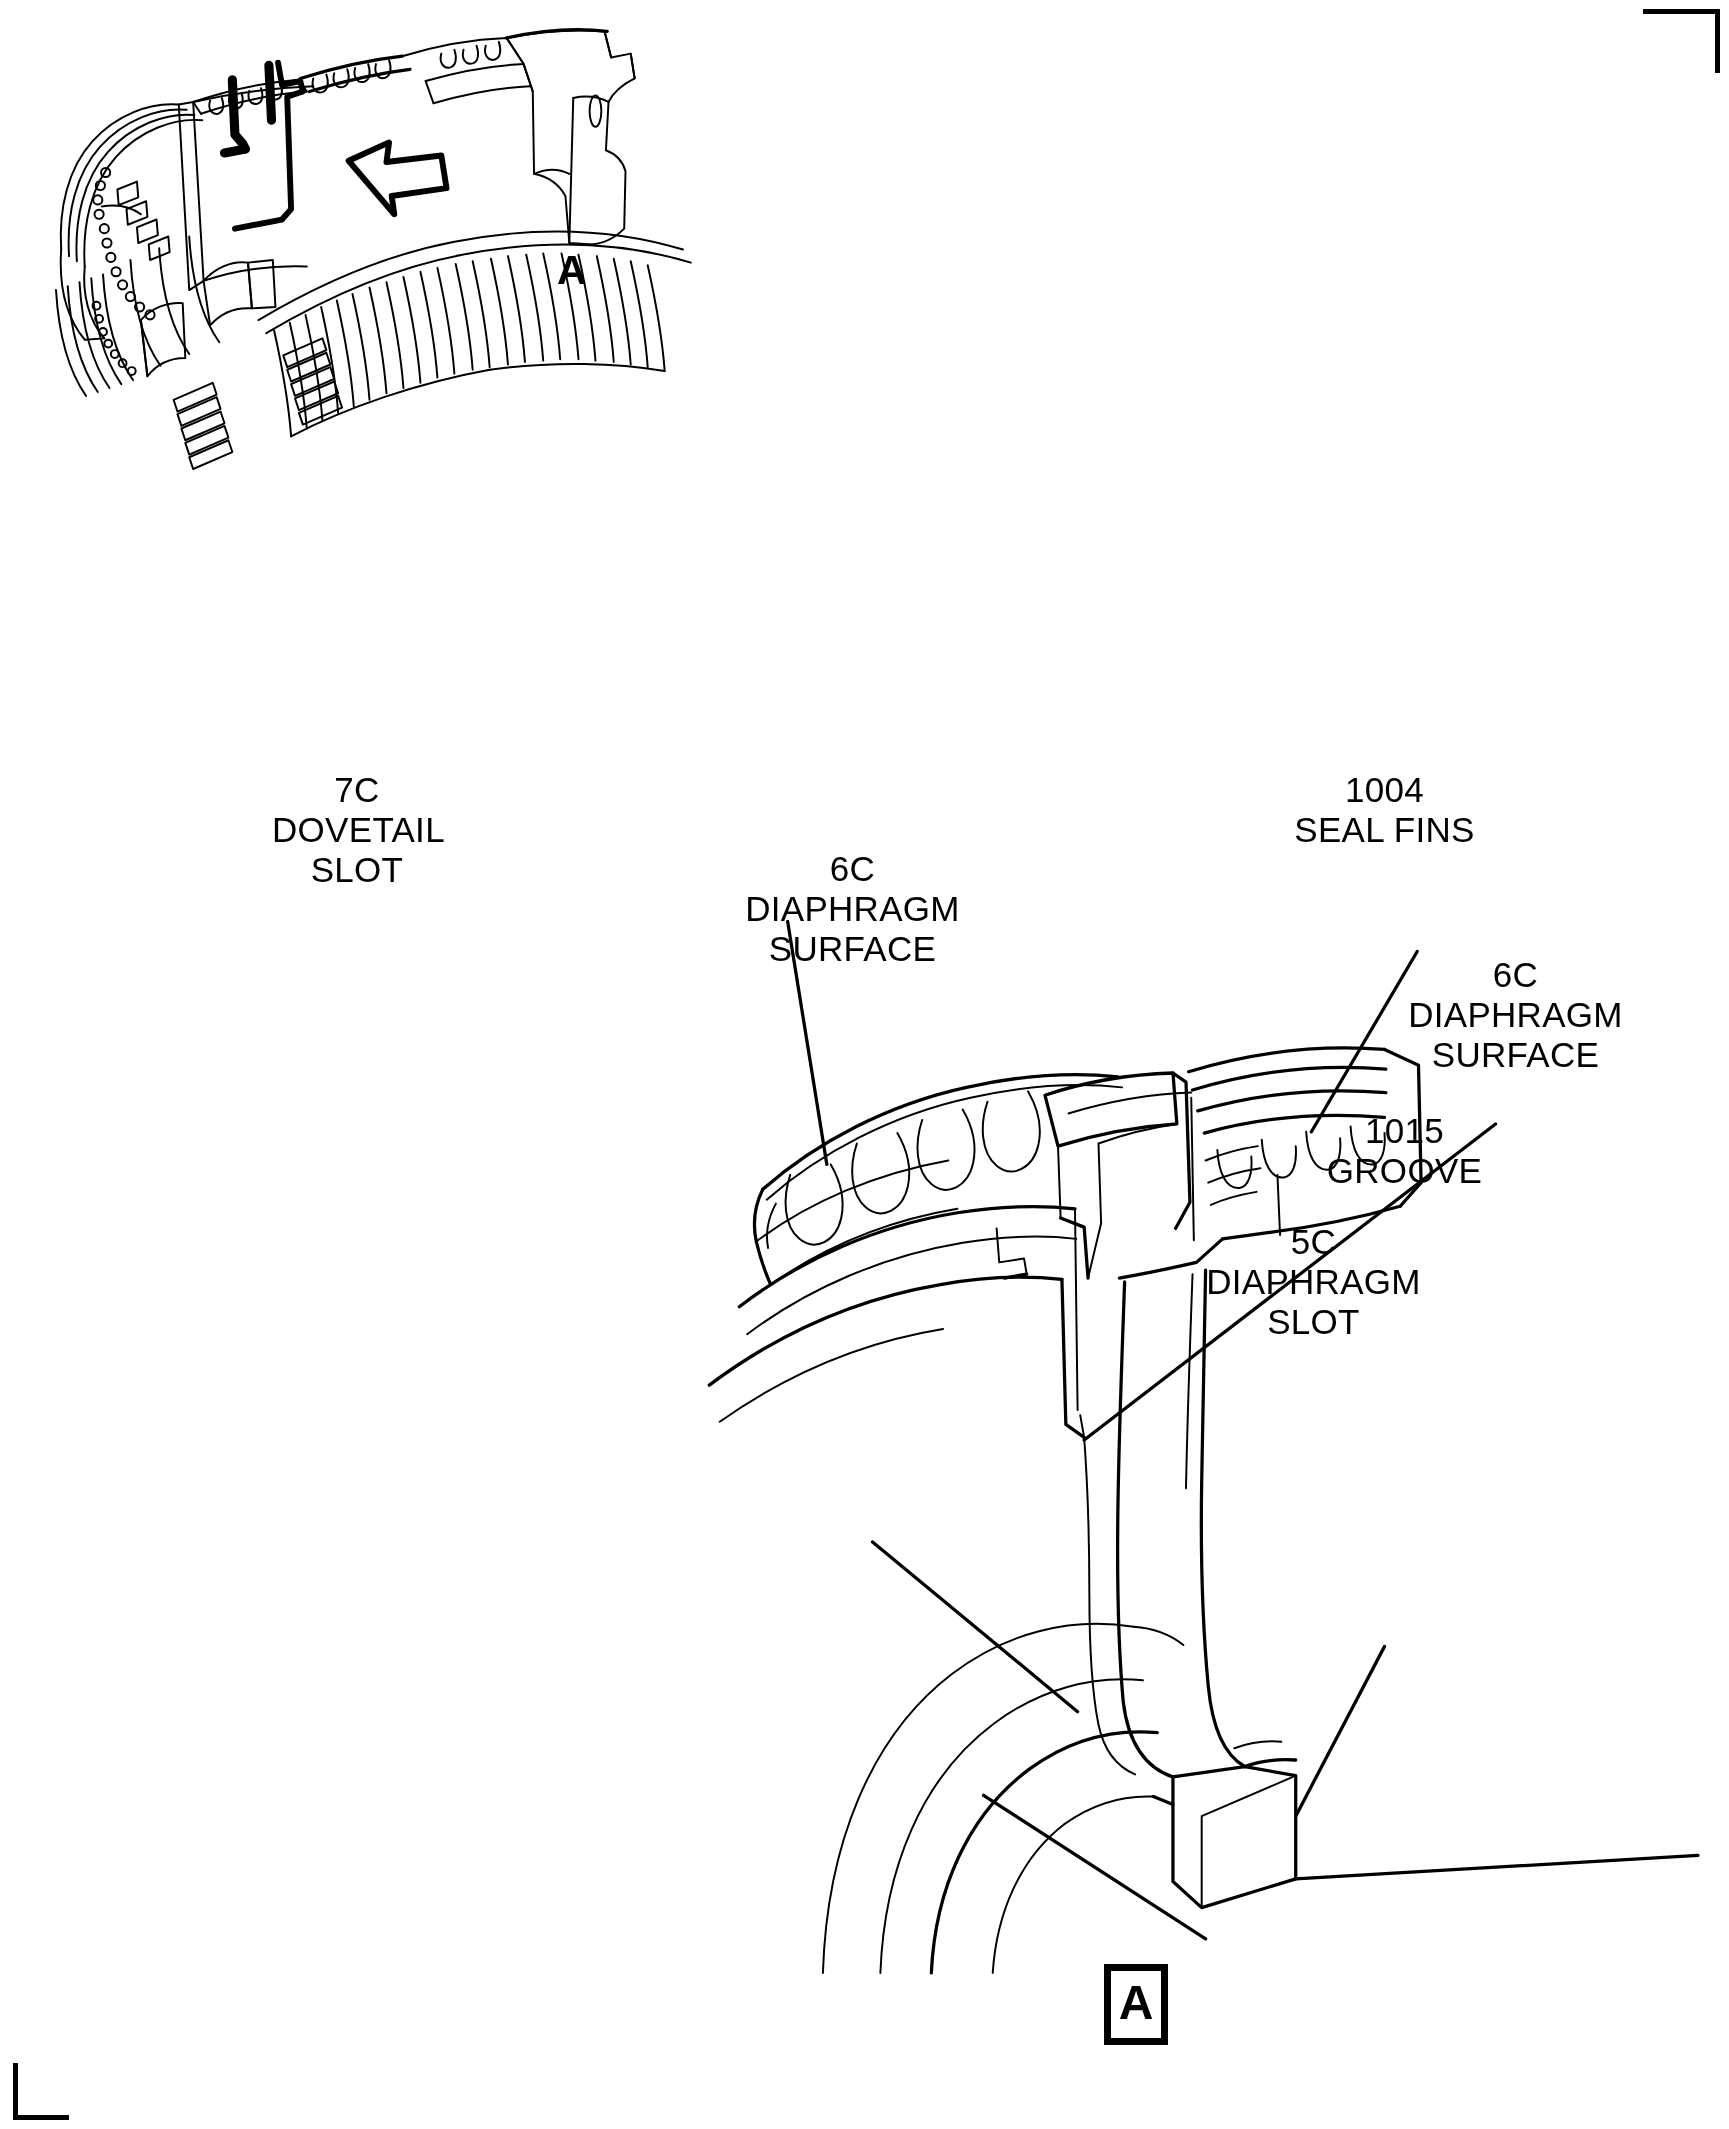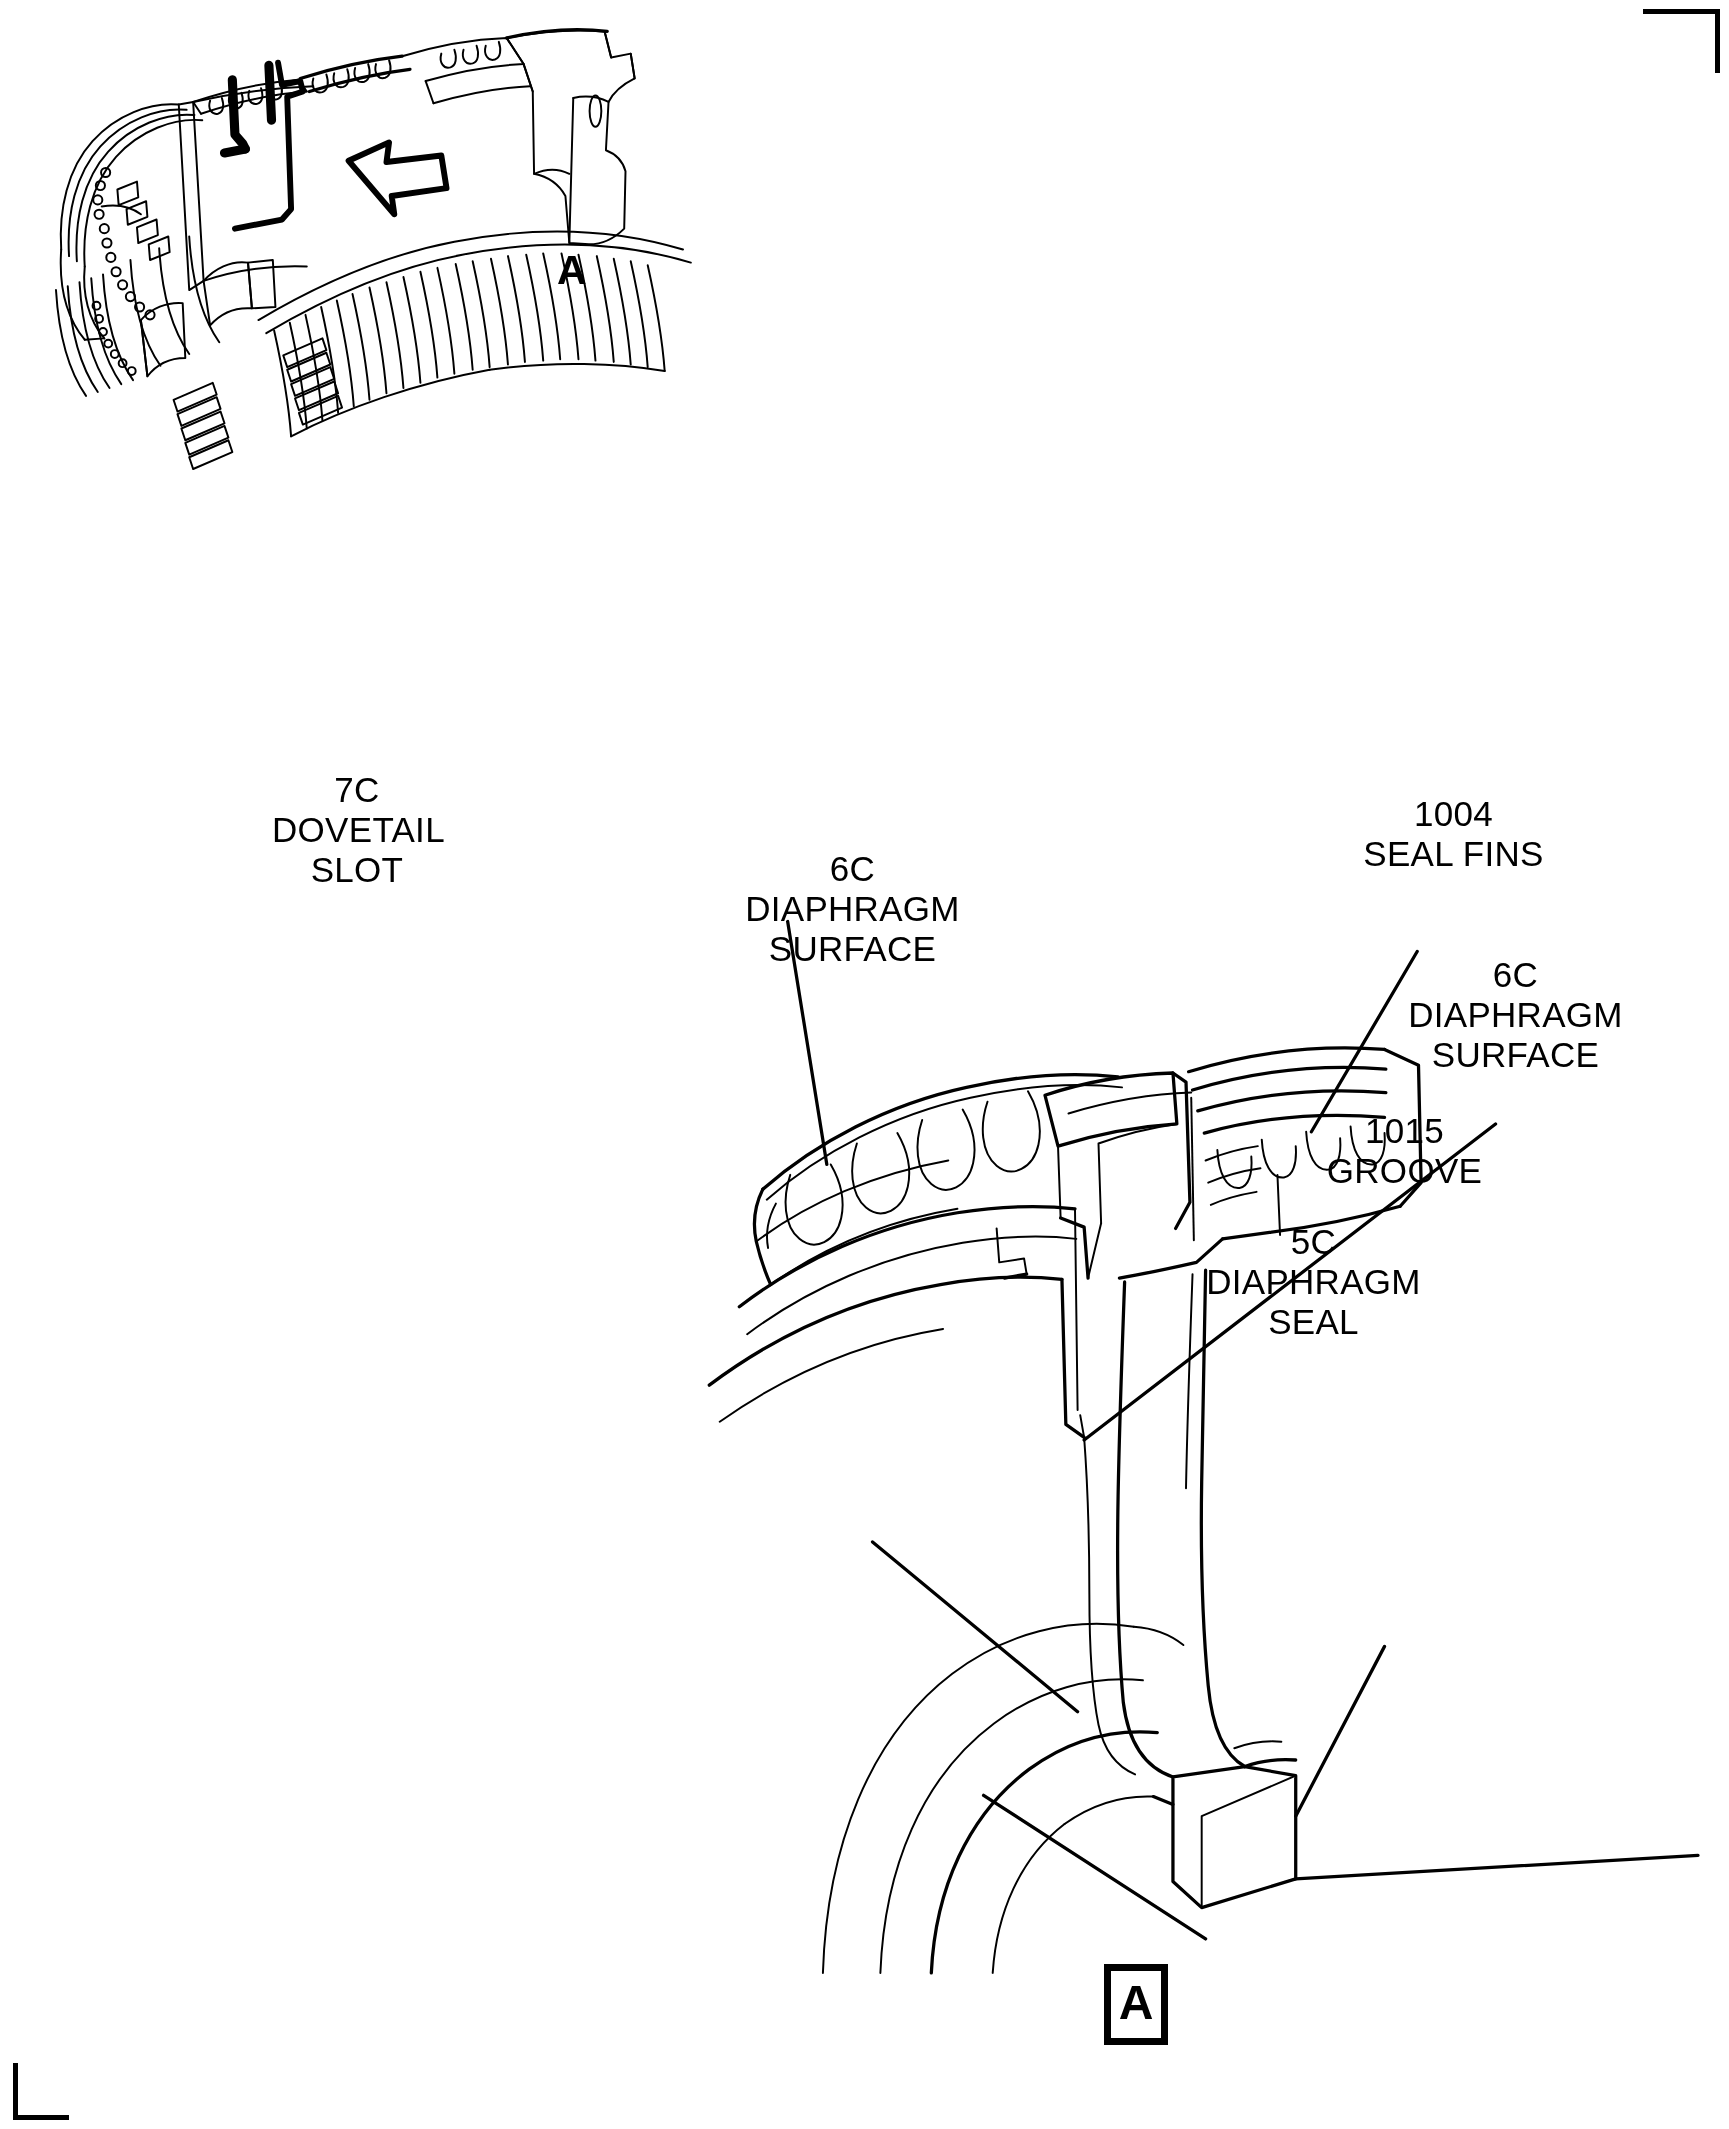--- a/index.html
+++ b/index.html
@@ -41,21 +41,21 @@
   
   .label{
     position:absolute;
     font-size:35px;
     line-height:1.14;
     letter-spacing:0.3px;
     white-space:pre;
     text-align:center;
   }
   .lbl-dovetail{left:272px;top:770px;width:170px;}
-  .lbl-sealfins{left:1336px;top:770px;width:235px;margin-top:24px;}
+  .lbl-sealfins{left:1267px;top:770px;width:235px;}
   .lbl-groove{left:1300px;top:1111px;width:209px;text-align:center;}
   .lbl-diaph-left{left:722px;top:849px;width:261px;}
   .lbl-diaph-right{left:1385px;top:955px;width:261px;}
   .lbl-bore{left:1183px;top:1222px;width:261px;}
 
   .detail-labels{position:absolute;left:0;top:0;width:1729px;height:2129px;pointer-events:none;}
   .detail-labels .label{pointer-events:auto;}
 
   
   #view-id-box{
@@ -400,21 +400,21 @@
     <div class="label lbl-diaph-left">6C
 DIAPHRAGM
 SURFACE</div>
 
     <div class="label lbl-diaph-right">6C
 DIAPHRAGM
 SURFACE</div>
 
     <div class="label lbl-bore">5C
 DIAPHRAGM
-SEAL</div>
+SLOT</div>
   </div>
 
   <div id="view-id-box">
     <span>A</span>
   </div>
 
 </div>
 
 
 </body></html>

